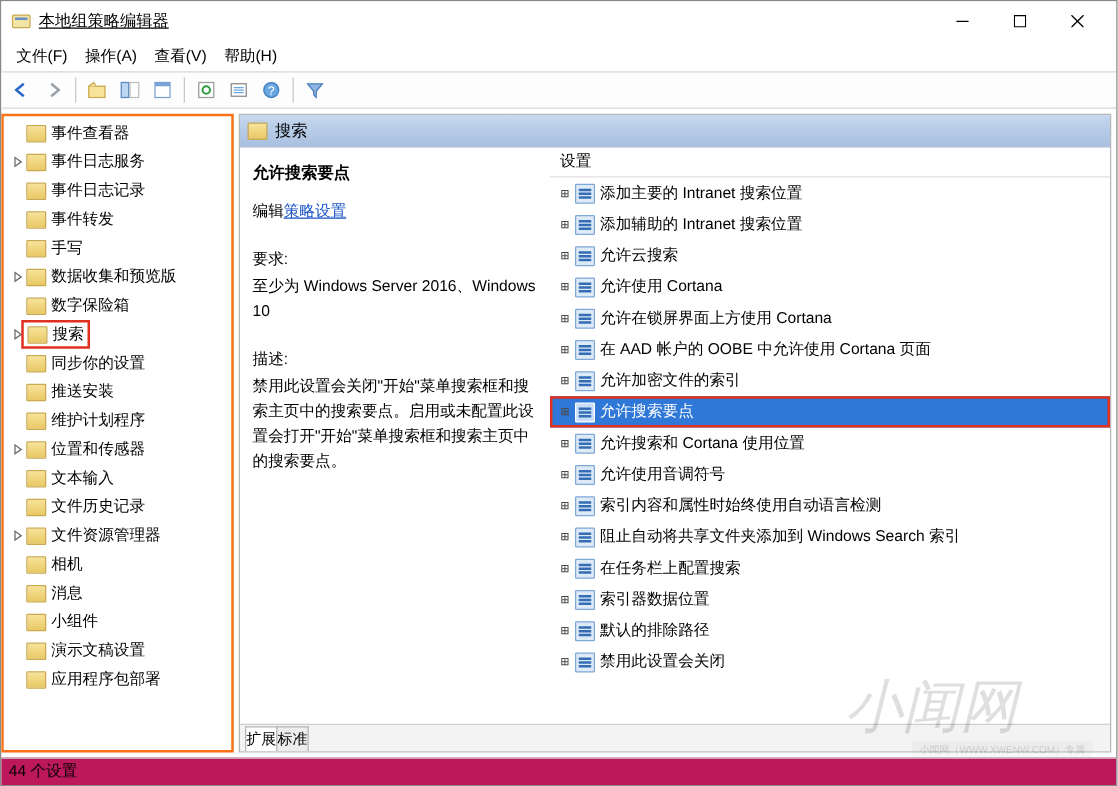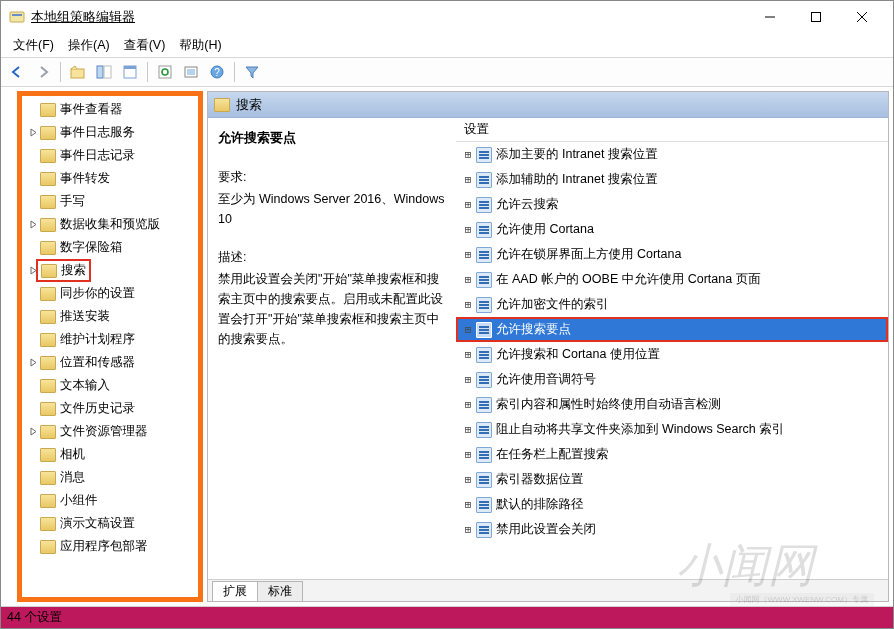--- a/index.html
+++ b/index.html
@@ -16,21 +16,21 @@
 .menubar { height: 24px; display:flex; align-items:center; padding-left: 6px; gap: 2px; }
 .menubar .menuitem { padding: 3px 6px; font-size: 12.5px; }
 
 
 .toolbar { height: 30px; border-top:1px solid #d8d8d8; border-bottom:1px solid #d8d8d8; display:flex; align-items:center; padding: 0 4px; gap: 2px; background:#fdfdfd;}
 .toolbar .tb { width:24px; height:24px; display:inline-flex; align-items:center; justify-content:center; }
 .toolbar .sep { width:1px; height:20px; background:#c8c8c8; margin:0 3px;}
 
 
 .main { display:flex; height: calc(100% - 32px - 24px - 30px - 22px); }
-.left { width: 186px; border:5px solid #f97316; margin:4px 0 4px 16px; overflow-y:auto; position:relative;}
+.left { width: 186px; border:2px solid #f97316; margin:4px 0 4px 0; overflow-y:auto; position:relative;}
 .left::-webkit-scrollbar { width:16px;}
 .left::-webkit-scrollbar-thumb { background:#cfcfcf;}
 .tree { padding: 2px 0 2px 0;}
 .tree-item { display:flex; align-items:center; height:23px; padding-left:4px; white-space:nowrap;}
 .tree-item .expander { width:14px; display:inline-flex; align-items:center; justify-content:center; color:#6b6b6b;}
 .tree-item .folder { width:16px; height:14px; background:linear-gradient(#f7e39a,#e9c864); border:1px solid #c9a94e; border-radius:1px; margin-right:4px;}
 .tree-item .label { font-size:12.5px;}
 .tree-item.selected { }
 .tree-item.selected .label { }
 .tree-item .redbox{ outline:2px solid #e03020; padding:1px 3px; margin-left:-2px;}
@@ -53,21 +53,21 @@
 .list-item { display:flex; align-items:center; height:25px; padding-left:6px;}
 .list-item .plus { width:12px; display:inline-flex; align-items:center; justify-content:center; font-size:11px; color:#4a4a4a; font-family:Consolas,monospace;}
 .list-item .pic { width:16px; height:16px; background:#dfeaf7; border:1px solid #7fa8d8; border-radius:1px; margin:0 4px 0 2px; position:relative;}
 .list-item .pic::after{content:""; position:absolute; left:2px; right:2px; top:3px; height:2px; background:#326db5; box-shadow:0 3px 0 #326db5, 0 6px 0 #326db5;}
 .list-item .lab { font-size:12.5px;}
 .list-item.selected { background:#2f78d7; color:#fff;}
 .list-item.selected .pic { background:#c8ddf7; border-color:#fff;}
 .list-item.red { outline:2px solid #e03020; outline-offset:-2px;}
 
 .tabs { height:22px; display:flex; align-items:flex-end; padding-left:4px; border-top:1px solid #cfcfcf; background:#f3f3f3;}
-.tabs .tab { border:1px solid #b5b5b5; border-bottom:none; padding:1px 10px; margin-right:-1px; font-size:12px; background:#fff;}
+.tabs .tab { border:1px solid #b5b5b5; border-bottom:none; padding:1px 0; margin-right:-1px; font-size:12px; background:#fff;}
 .tabs .tab:not(.active){ background:#ededed;}
 
 .status { height:22px; border-top:1px solid #d0d0d0; display:flex; align-items:center; padding-left:6px; font-size:12.5px; background:#be185d;}
 
 
 .watermark { position:absolute; right:8px; bottom:28px; width:280px; height:68px; opacity:.12; display:flex; align-items:center; justify-content:center; font-size:46px; font-style:italic;text-align:right; }
 .wmtxt { position:absolute; right:19px; bottom:22px; font-size:8px; color:rgba(0,0,0,.15); background:rgba(200,200,200,.15); padding:1px 6px;}
 </style>
 </head>
 <body>
@@ -292,20 +292,23 @@
       </div>
   </div>
   <div class="right">
     <div class="right-header">
       <span class="folder"></span>
       <span class="label">搜索</span>
     </div>
     <div class="right-body">
       <div class="detail-col">
         <div class="name">允许搜索要点</div>
+        <div class="editlabel">
+          <span>编辑</span><a href="#">策略设置</a>
+        </div>
         <div class="sect">
           <div class="h">要求:</div>
           <div>至少为 Windows Server 2016、Windows 10</div>
         </div>
         <div class="sect">
           <div class="h">描述:</div>
           <div>禁用此设置会关闭"开始"菜单搜索框和搜索主页中的搜索要点。启用或未配置此设置会打开"开始"菜单搜索框和搜索主页中的搜索要点。</div>
         </div>
       </div>
       <div class="list-col">

